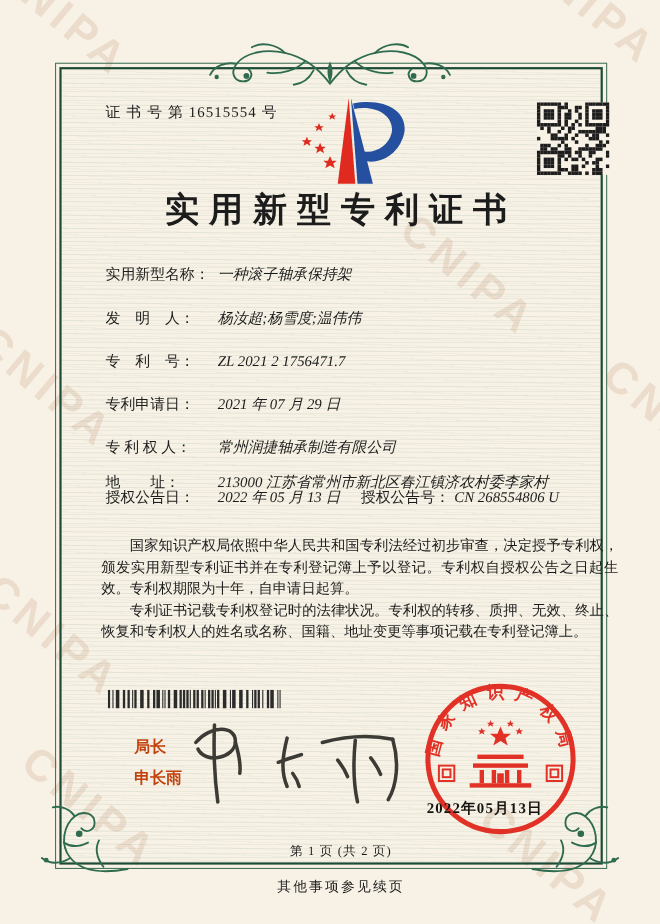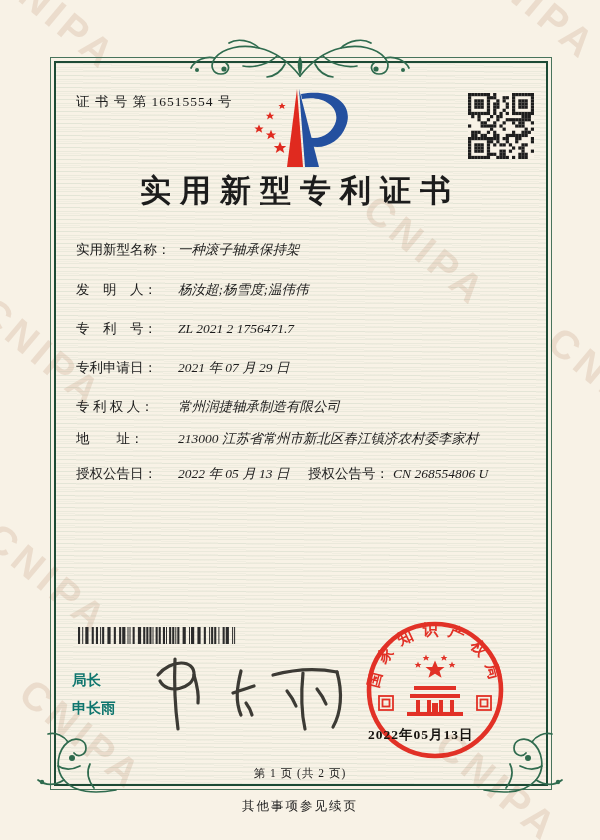--- a/index.html
+++ b/index.html
@@ -16,45 +16,45 @@
   
   .border-outer{position:absolute;left:50px;top:57px;width:500px;height:731px;
     border:1px solid #48745c;z-index:2;}
   .border-inner{position:absolute;left:54px;top:61px;width:490px;height:721px;
     border:2px solid #1d4a35;z-index:2;
     background:
       repeating-linear-gradient(0deg, rgba(110,155,125,0.10) 0 1px, rgba(110,155,125,0) 1px 4px),
       repeating-linear-gradient(2deg, rgba(110,155,125,0.06) 0 1px, rgba(110,155,125,0) 1px 6px);
   }
   .ornament{position:absolute;z-index:3;}
-  .content{position:absolute;inset:0;z-index:4;}
+  .content{position:absolute;inset:0;z-index:4;margin-left:20px;}
 
   .cert-no{position:absolute;left:76px;top:93px;font-size:13.5px;letter-spacing:1px;}
   .logo{position:absolute;left:240px;top:86px;}
   .qr{position:absolute;left:468px;top:93px;}
   .title{position:absolute;left:0;top:170px;width:100%;text-align:center;
     font-size:31px;font-weight:bold;letter-spacing:9px;}
 
   .field-row{position:absolute;left:76px;font-size:13.5px;width:460px;}
   .field-label{display:inline-block;width:102px;white-space:pre;}
   .field-value{white-space:pre;font-style:italic;}
   .r0{top:241px}.r1{top:281px}.r2{top:320px}.r3{top:359px}
-  .r4{top:398px}.r5{top:430px}.r6{top:465px}
+  .r4{top:398px}.r5{top:430px}.r6{top:443px}
   .grant-no-pair{position:absolute;left:232px;top:0;white-space:nowrap;}
   .grant-no-pair .field-label{width:auto;margin-right:4px;}
 
   .paras{position:absolute;left:72px;top:486px;width:470px;font-size:13px;
     line-height:19.5px;text-align:justify;}
   .paras p{margin:0;text-indent:2em;}
 
   .barcode{position:absolute;left:78px;top:627px;}
 
-  .signoff{position:absolute;left:72px;top:666px;
+  .signoff{position:absolute;left:102px;top:666px;
     font-family:"Liberation Sans","DejaVu Sans",sans-serif;font-weight:bold;
-    font-size:14.5px;line-height:28px;color:#0f766e;}
+    font-size:14.5px;line-height:28px;color:#c2410c;}
   .signature{position:absolute;left:145px;top:645px;}
 
   .seal{position:absolute;left:360px;top:615px;mix-blend-mode:multiply;}
   .seal-date{position:absolute;left:368px;top:726px;font-size:13.5px;
     font-weight:bold;letter-spacing:1px;color:#15130f;z-index:5;font-family:Liberation Serif, serif;}
 
   .page-num{position:absolute;left:0;top:766px;width:100%;text-align:center;
     font-size:11.5px;letter-spacing:1px;}
   .cont-note{position:absolute;left:0;top:798px;width:100%;text-align:center;
     font-size:12.5px;letter-spacing:2px;}
@@ -382,20 +382,24 @@
     <div class="field-row r5">
       <span class="field-label">地　　址：</span><span class="field-value">213000 江苏省常州市新北区春江镇济农村委李家村</span>
     </div>
     <div class="field-row r6">
       <span class="field-label">授权公告日：</span><span class="field-value">2022 年 05 月 13 日</span>
       <span class="grant-no-pair">
         <span class="field-label">授权公告号：</span><span class="field-value">CN 268554806 U</span>
       </span>
     </div>
 
+    <div class="paras">
+      <p>国家知识产权局依照中华人民共和国专利法经过初步审查，决定授予专利权，颁发实用新型专利证书并在专利登记簿上予以登记。专利权自授权公告之日起生效。专利权期限为十年，自申请日起算。</p>
+      <p>专利证书记载专利权登记时的法律状况。专利权的转移、质押、无效、终止、恢复和专利权人的姓名或名称、国籍、地址变更等事项记载在专利登记簿上。</p>
+    </div>
 
     <svg class="barcode" width="162" height="17" viewBox="0 0 162 17">
       <g id="bcg" fill="#2b2b2b">
           <rect x="0" y="0" width="2.1" height="17"></rect>
           <rect x="4.2" y="0" width="1" height="17"></rect>
           <rect x="7.300000000000001" y="0" width="3.2" height="17"></rect>
           <rect x="13.7" y="0" width="2.1" height="17"></rect>
           <rect x="17.9" y="0" width="2.1" height="17"></rect>
           <rect x="22.1" y="0" width="1" height="17"></rect>
           <rect x="24.1" y="0" width="2.1" height="17"></rect>

